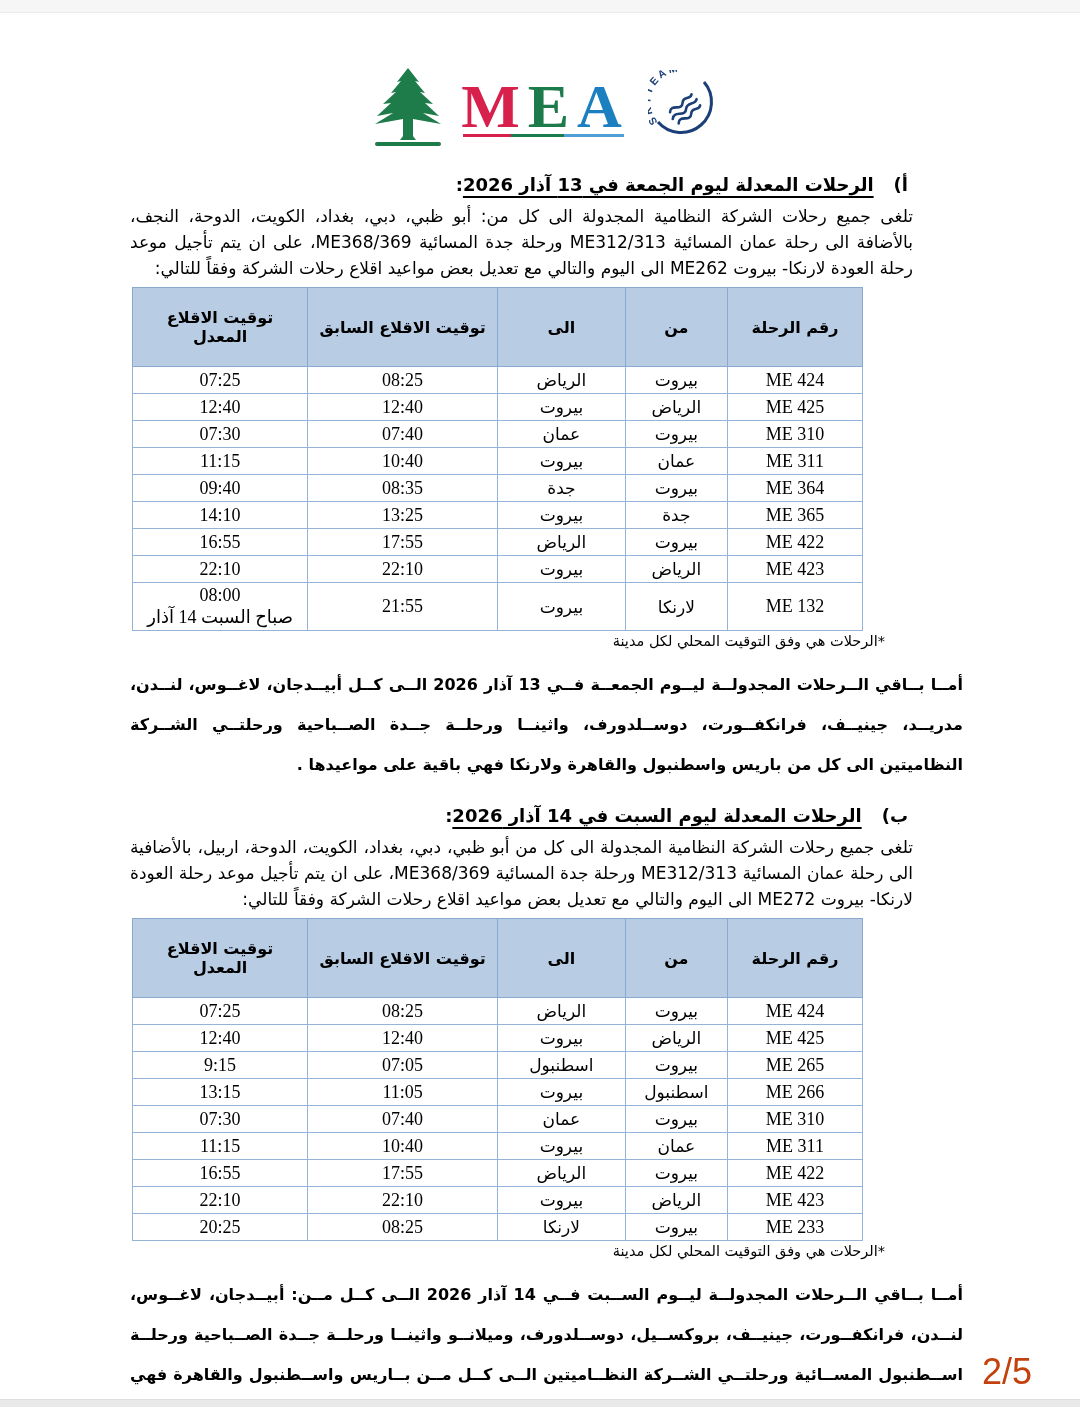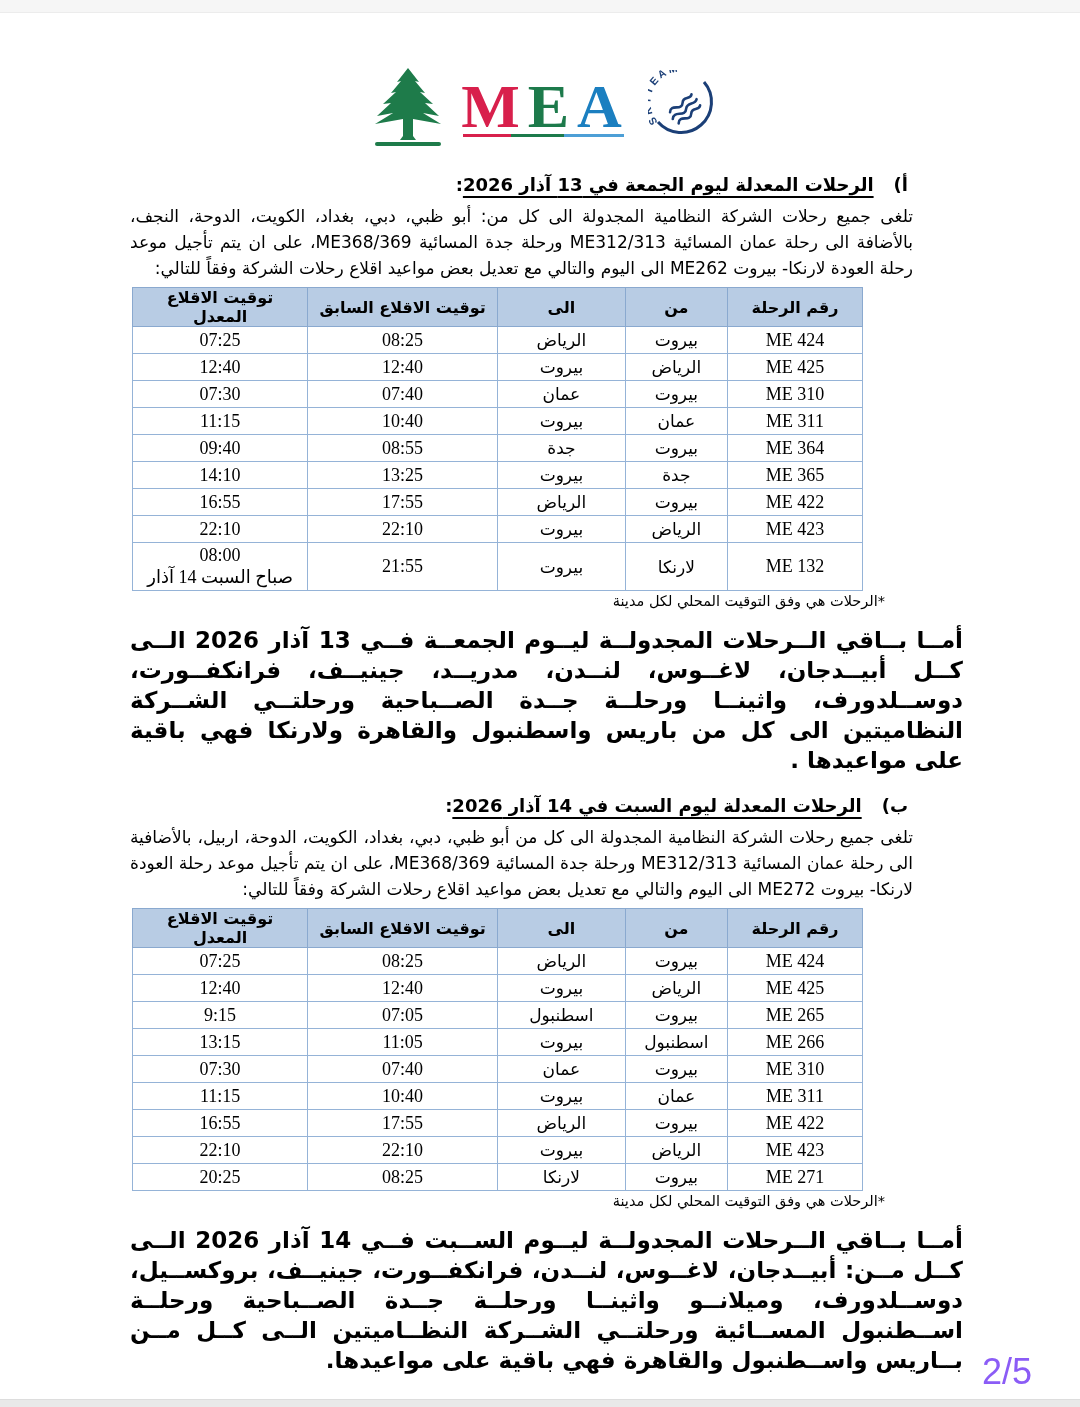--- a/index.html
+++ b/index.html
@@ -29,34 +29,34 @@
   .section-title { text-decoration:underline; text-decoration-thickness:2px; text-underline-offset:5px; }
   .heading-colon { font-weight:bold; }
 
   .intro-par { direction:rtl; text-align:justify; font-size:17px; line-height:26px;
                margin:0 50px 6px 0; }
 
   
   .sched-table { direction:rtl; border-collapse:collapse; width:731px; margin:2px 100px 2px 2px;
                  table-layout:fixed; }
   .sched-table th { background:#b8cce4; border:1px solid #8aa9cf; font-weight:bold;
-                    font-size:16px; padding:0 4px; height:30px; }
+                    font-size:16px; padding:20px 4px; height:30px; }
   .sched-table td { background:#fff; border:1px solid #95b3d7; text-align:center;
                     font-size:17px; padding:2px 4px; height:27px; white-space:pre-line; }
   .sched-table td.c-flight { font-family:"Liberation Serif","DejaVu Sans",serif; font-weight:normal; font-size:18px; }
   .sched-table td.c-time { font-family:"Liberation Serif","DejaVu Sans",serif; font-size:18px; }
 
   .footnote { direction:rtl; text-align:right; font-size:14.5px; margin:2px 78px 16px 0; }
 
-  .outro-par { direction:rtl; text-align:justify; font-weight:bold; font-size:23px;
-               line-height:30px; margin:0 0 20px 0; }
+  .outro-par { direction:rtl; text-align:justify; font-weight:bold; font-size:16px;
+               line-height:40px; margin:0 0 20px 0; }
 
   .sectionB { margin-top:4px; }
 
-  .page-indicator { position:absolute; right:48px; bottom:14px; color:#8b5cf6;
+  .page-indicator { position:absolute; right:48px; bottom:14px; color:#c2410c;
                     font-family:"Liberation Sans","DejaVu Sans",sans-serif; font-size:36px; }
 </style>
 </head>
 <body>
 
 <div class="top-strip"></div>
 
 <div class="content">
 
   <div class="logo-row">
@@ -138,21 +138,21 @@
             <td class="c-flight">ME 311</td>
             <td>عمان</td>
             <td>بيروت</td>
             <td class="c-time">10:40</td>
             <td class="c-time">11:15</td>
           </tr>
           <tr>
             <td class="c-flight">ME 364</td>
             <td>بيروت</td>
             <td>جدة</td>
-            <td class="c-time">08:55</td>
+            <td class="c-time">08:35</td>
             <td class="c-time">09:40</td>
           </tr>
           <tr>
             <td class="c-flight">ME 365</td>
             <td>جدة</td>
             <td>بيروت</td>
             <td class="c-time">13:25</td>
             <td class="c-time">14:10</td>
           </tr>
           <tr>
@@ -259,21 +259,21 @@
             <td class="c-time">16:55</td>
           </tr>
           <tr>
             <td class="c-flight">ME 423</td>
             <td>الرياض</td>
             <td>بيروت</td>
             <td class="c-time">22:10</td>
             <td class="c-time">22:10</td>
           </tr>
           <tr>
-            <td class="c-flight">ME 271</td>
+            <td class="c-flight">ME 233</td>
             <td>بيروت</td>
             <td>لارنكا</td>
             <td class="c-time">08:25</td>
             <td class="c-time">20:25</td>
           </tr>
         </tbody>
     </table>
 
     <div class="footnote">*الرحلات هي وفق التوقيت المحلي لكل مدينة</div>
     <p class="outro-par">أمــا بــاقي الــرحلات المجدولــة ليــوم الســبت فــي 14 آذار 2026 الــى كــل مــن: أبيــدجان، لاغــوس، لنــدن، فرانكفــورت، جينيــف، بروكســيل، دوســلدورف، وميلانــو واثينــا ورحلــة جــدة الصــباحية ورحلــة اســطنبول المســائية ورحلتــي الشــركة النظــاميتين الــى كــل مــن بــاريس واســطنبول والقاهرة فهي باقية على مواعيدها.</p>

